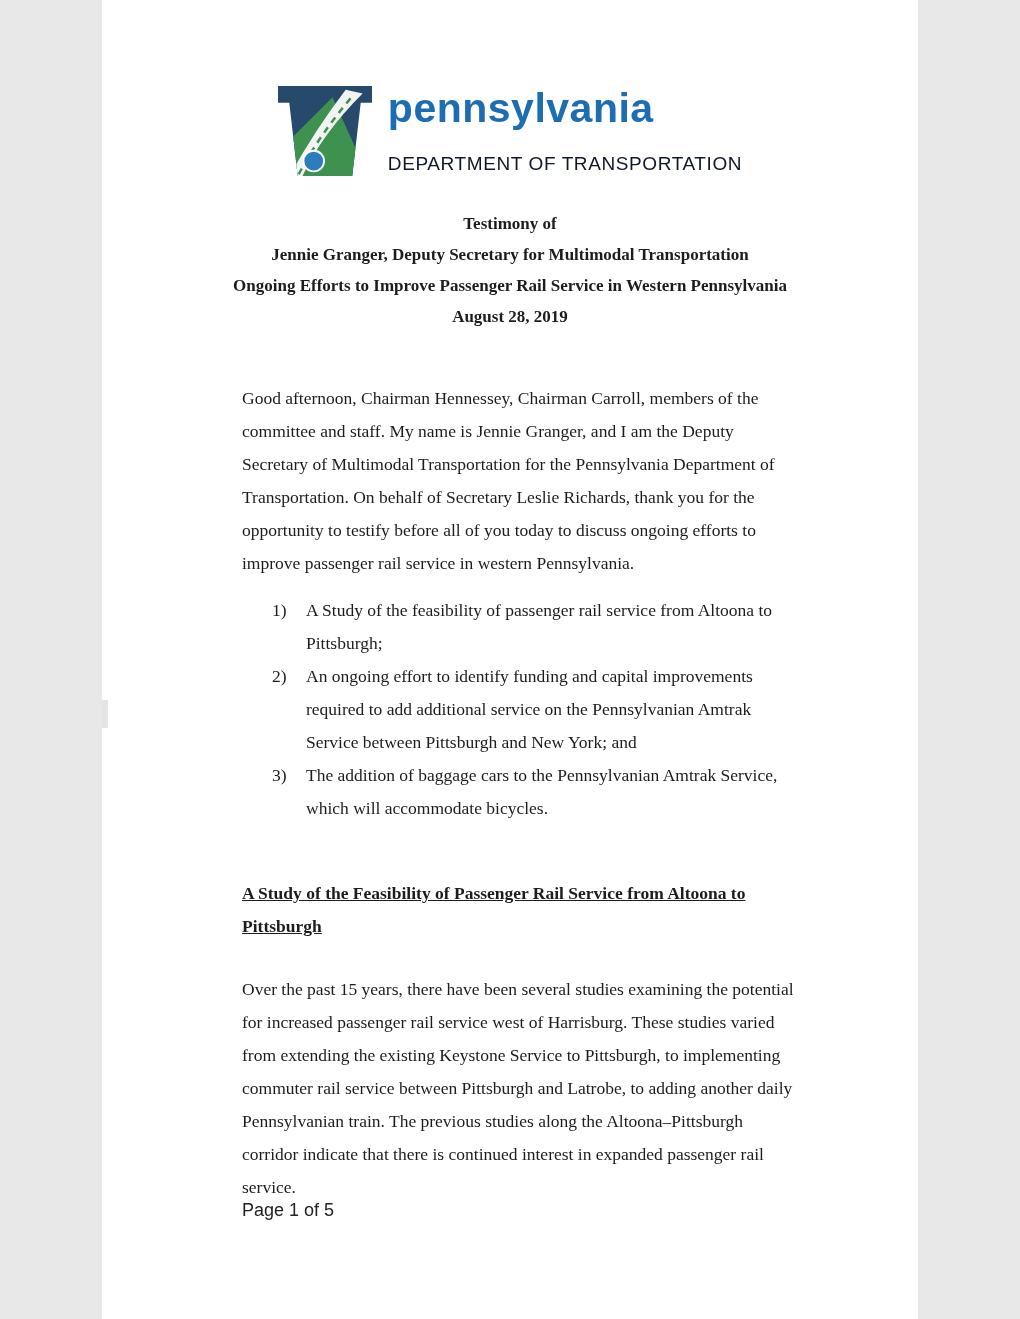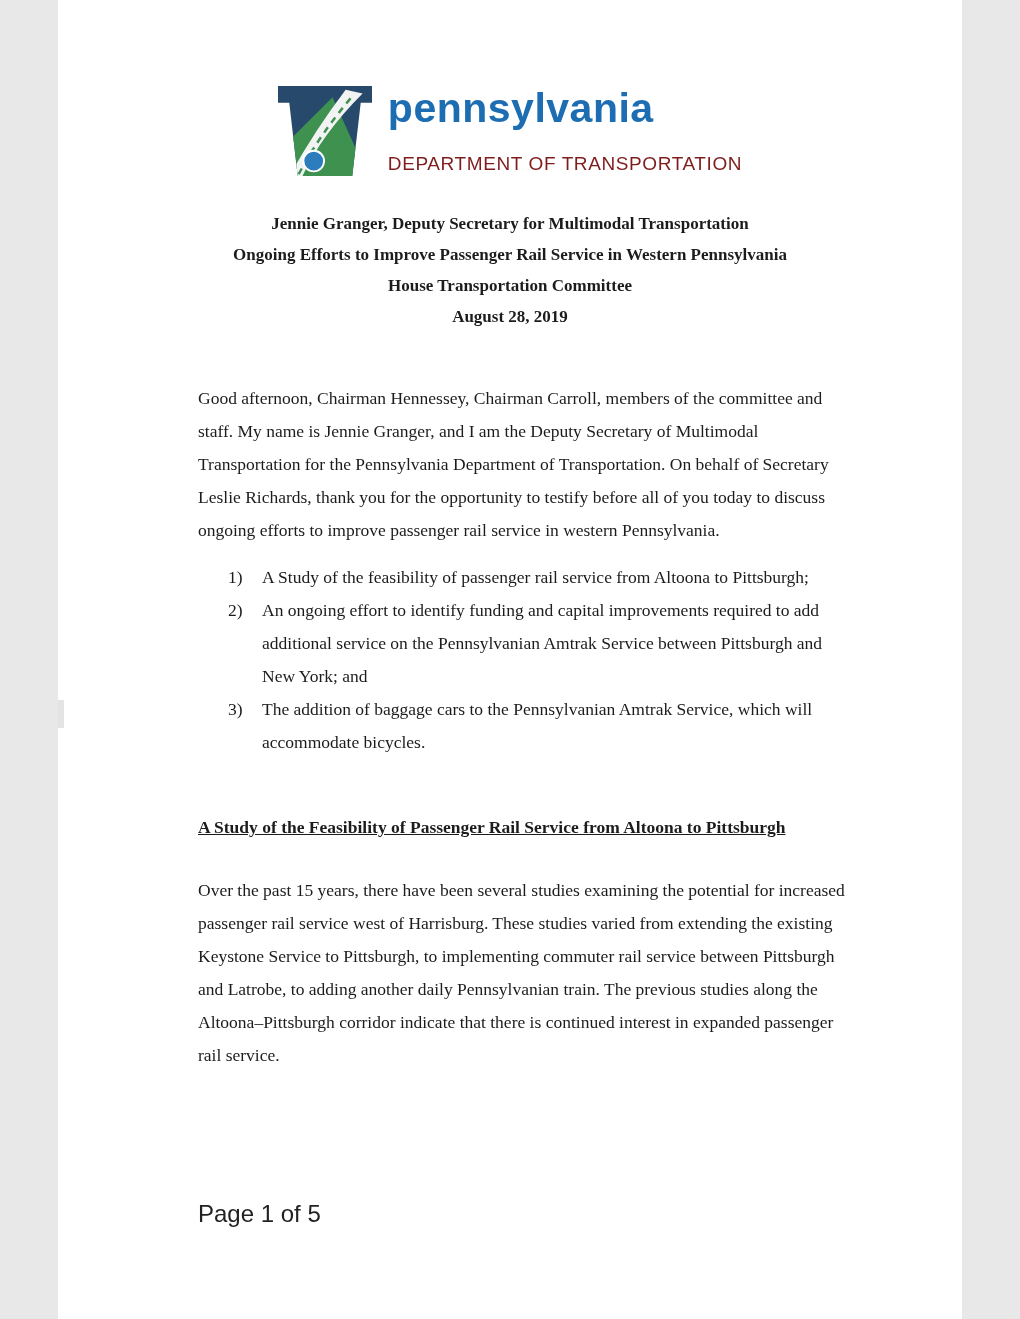--- a/index.html
+++ b/index.html
@@ -1,18 +1,18 @@
 <!DOCTYPE html>
 <html><head>
 <meta charset="utf-8">
 <style>
   html, body { margin: 0; padding: 0; background: #e8e8e8; }
   .page {
     position: relative;
-    width: 904px;
+    width: 816px;
     height: 1319px;
     margin: 0 auto;
     background: #ffffff;
     font-family: "Liberation Serif", serif;
     color: #1c1c1c;
     overflow: hidden;
   }
 
   
   .logo-row {
@@ -28,21 +28,21 @@
     font-family: "Liberation Sans", sans-serif;
     font-weight: bold;
     font-size: 41px;
     line-height: 1.05;
     color: #1d6db3;
     letter-spacing: 0.5px;
   }
   .logo-dept {
     font-family: "Liberation Sans", sans-serif;
     font-size: 19px;
-    color: #7f1d1d;
+    color: #0f172a;
     letter-spacing: 0.6px;
     margin-top: 22px;
   }
 
   
   .doc-header {
     margin-top: 30px;
     text-align: center;
     font-weight: bold;
     font-size: 17px;
@@ -67,21 +67,21 @@
     margin: 52px 0 30px 0;
     font-size: 17.5px;
   }
 
   
   .page-footer {
     position: absolute;
     left: 140px;
     top: 1200px;
     font-family: "Liberation Sans", sans-serif;
-    font-size: 24px;
+    font-size: 18px;
     color: #222;
   }
 
   
   .scan-artifact {
     position: absolute;
     left: 0;
     top: 700px;
     width: 6px;
     height: 28px;
@@ -114,23 +114,23 @@
         <circle cx="38" cy="82" r="11" fill="#2d7dbd" stroke="#ffffff" stroke-width="2"></circle>
       </g>
     </svg>
     <div class="logo-text">
       <span class="logo-brand">pennsylvania</span>
       <span class="logo-dept">DEPARTMENT OF TRANSPORTATION</span>
     </div>
   </div>
 
   <div class="doc-header">
+    <div>Testimony of</div>
     <div>Jennie Granger, Deputy Secretary for Multimodal Transportation</div>
     <div>Ongoing Efforts to Improve Passenger Rail Service in Western Pennsylvania</div>
-    <div>House Transportation Committee</div>
     <div>August 28, 2019</div>
   </div>
 
   <div class="doc-body">
     <p>Good afternoon, Chairman Hennessey, Chairman Carroll, members of the committee and staff. My name is Jennie Granger, and I am the Deputy Secretary of Multimodal Transportation for the Pennsylvania Department of Transportation. On behalf of Secretary Leslie Richards, thank you for the opportunity to testify before all of you today to discuss ongoing efforts to improve passenger rail service in western Pennsylvania.</p>
 
     <div class="numbered-list">
       <div class="list-item">
         <span class="list-marker">1)</span>
         <span class="list-text">A Study of the feasibility of passenger rail service from Altoona to Pittsburgh;</span>

